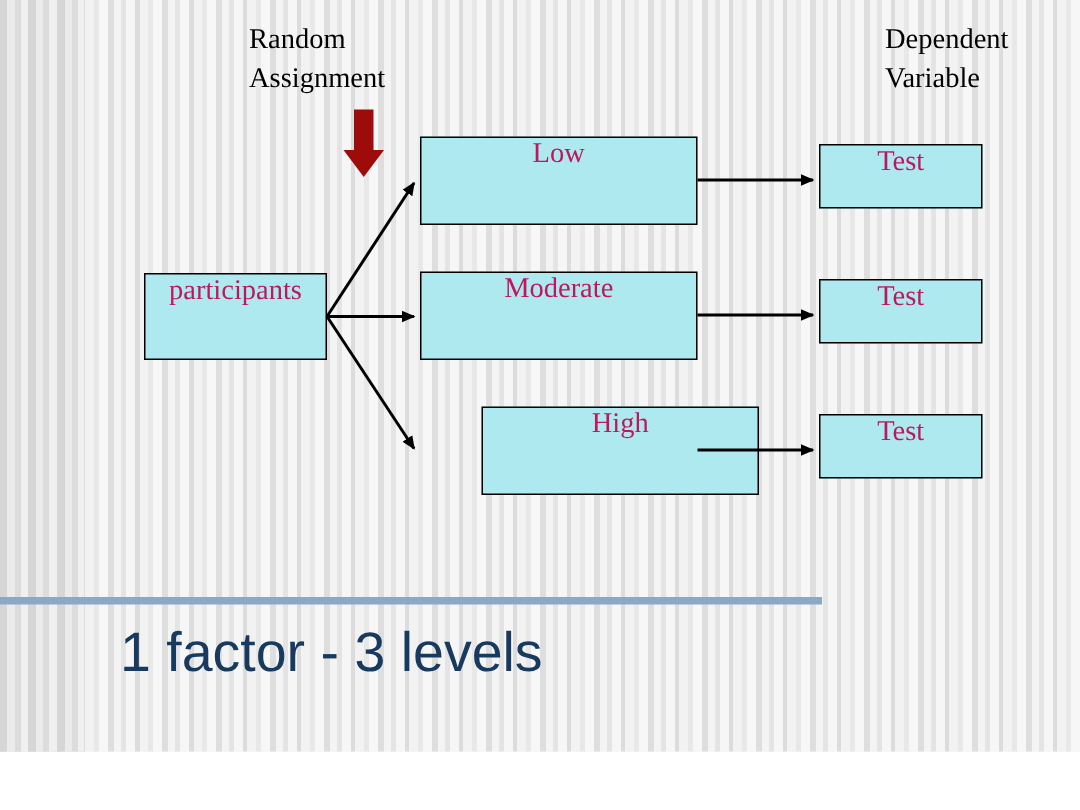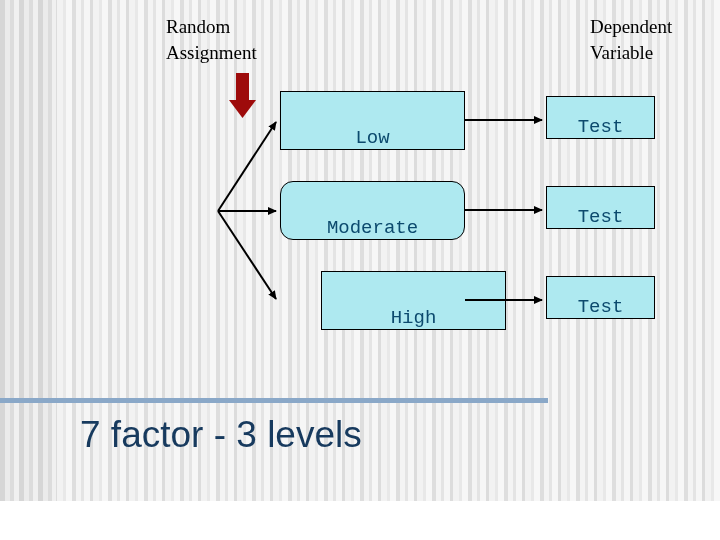--- a/index.html
+++ b/index.html
@@ -58,29 +58,29 @@
   #hdr-random   { left: 166px; top: 14px;  width: 130px; text-align: left; }
   #hdr-anxiety  { left: 300px; top: 26px;  width: 150px; text-align: center; }
   #hdr-dv       { left: 546px; top: 14px;  width: 170px; text-align: left; margin-left: 44px; }
 
   .box {
     position: absolute;
     background-color: #aee9f0;
     border: 1.5px solid #000000;
     box-sizing: border-box;
     display: flex;
-    align-items: flex-end;
+    align-items: flex-start;
     justify-content: center;
-    font-family: Liberation Mono, monospace;
+    font-family: Liberation Serif, serif;
     font-size: 19px;
-    color: #0c4a6e;
+    color: #be185d;
   }
   #box-participants { left: 96px;  top: 182px; width: 122px; height: 58px; }
   #box-low          { left: 280px; top: 91px;  width: 185px; height: 59px; }
-  #box-moderate     { left: 280px; top: 181px; width: 185px; height: 59px; border-radius: 13px; }
+  #box-moderate     { left: 280px; top: 181px; width: 185px; height: 59px; }
   #box-high         { left: 280px; top: 271px; width: 185px; height: 59px; margin-left: 41px; }
   #box-test-1       { left: 546px; top: 96px;  width: 109px; height: 43px; }
   #box-test-2       { left: 546px; top: 186px; width: 109px; height: 43px; }
   #box-test-3       { left: 546px; top: 276px; width: 109px; height: 43px; }
 
   #arrows {
     position: absolute;
     left: 0; top: 0;
     width: 720px; height: 540px;
     pointer-events: none;
@@ -109,20 +109,23 @@
 
   <div id="leftband"></div>
 
   <div class="hdr" id="hdr-random">Random
 Assignment</div>
 
 
   <div class="hdr" id="hdr-dv">Dependent
 Variable</div>
 
+  <div class="box" id="box-participants">
+    <span>participants</span>
+  </div>
 
   <div class="box" id="box-low">
     <span>Low</span>
   </div>
 
   <div class="box" id="box-moderate">
     <span>Moderate</span>
   </div>
 
   <div class="box" id="box-high">
@@ -159,15 +162,15 @@
     <line x1="218" y1="211" x2="276" y2="299" stroke="#000000" stroke-width="2" marker-end="url(#ah)"></line>
 
     <line x1="465" y1="120" x2="542" y2="120" stroke="#000000" stroke-width="2" marker-end="url(#ah)"></line>
 
     <line x1="465" y1="210" x2="542" y2="210" stroke="#000000" stroke-width="2" marker-end="url(#ah)"></line>
 
     <line x1="465" y1="300" x2="542" y2="300" stroke="#000000" stroke-width="2" marker-end="url(#ah)"></line>
   </svg>
 
   <div id="rule"></div>
-  <div id="title">7 factor - 3 levels</div>
+  <div id="title">1 factor - 3 levels</div>
 
 </div>
 
 </body></html>

